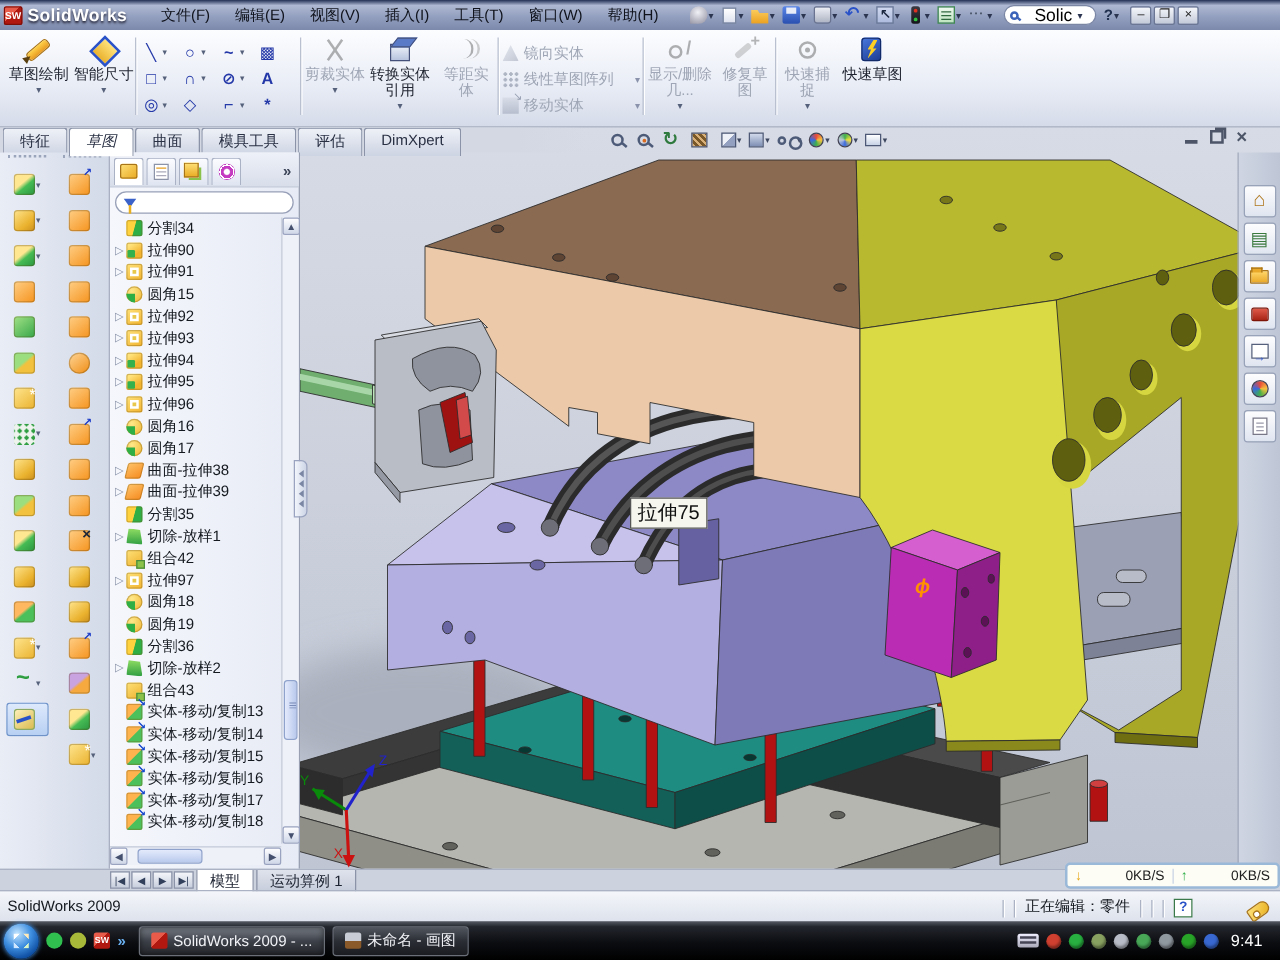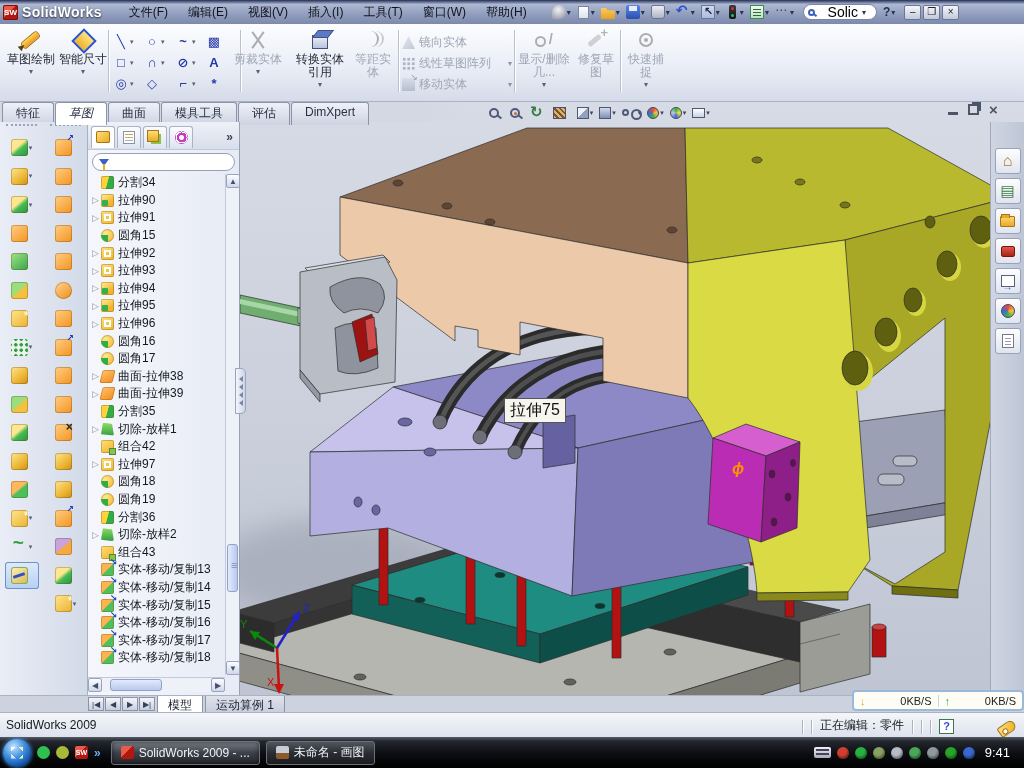--- a/index.html
+++ b/index.html
@@ -426,21 +426,21 @@
           <span class="sg">⌐</span>
           <span class="caret">▾</span>
         </span>
 
         <span class="cell">
           <span class="sg">*</span>
           <span class="caret">▾</span>
         </span>
       </div>
     <div class="sep" style="left:240px"></div>
-    <div class="grp dis" style="left:234px;width:48px">
+    <div class="grp dis" style="left:244px;width:48px">
       <span class="bicon">
           <span class="bi bi-trim"></span>
         </span>
       <span class="glabel">剪裁实体</span>
       <span class="gcaret">▾</span>
     </div>
     <div class="grp" style="left:294px;width:52px">
       <span class="bicon">
           <span class="bi bi-convert"></span>
         </span>
@@ -485,20 +485,26 @@
         </span>
       <span class="glabel">修复草图</span>
     </div>
     <div class="sep" style="left:620px"></div>
     <div class="grp dis" style="left:624px;width:44px">
       <span class="bicon">
           <span class="bi bi-snaps"></span>
         </span>
       <span class="glabel">快速捕捉</span>
       <span class="gcaret">▾</span>
+    </div>
+    <div class="grp" style="left:672px;width:52px">
+      <span class="bicon">
+          <span class="bi bi-qsketch"></span>
+        </span>
+      <span class="glabel">快速草图</span>
     </div>
   </div>
 
   <div id="viewport">
     <svg width="784" height="593" viewBox="0 0 784 593">
       <defs>
         <linearGradient id="vbg" x1="0" y1="0" x2="0" y2="1">
           <stop offset="0" stop-color="#d7dbe5"></stop>
             <stop offset="1" stop-color="#bfc5d3"></stop>
         </linearGradient>

